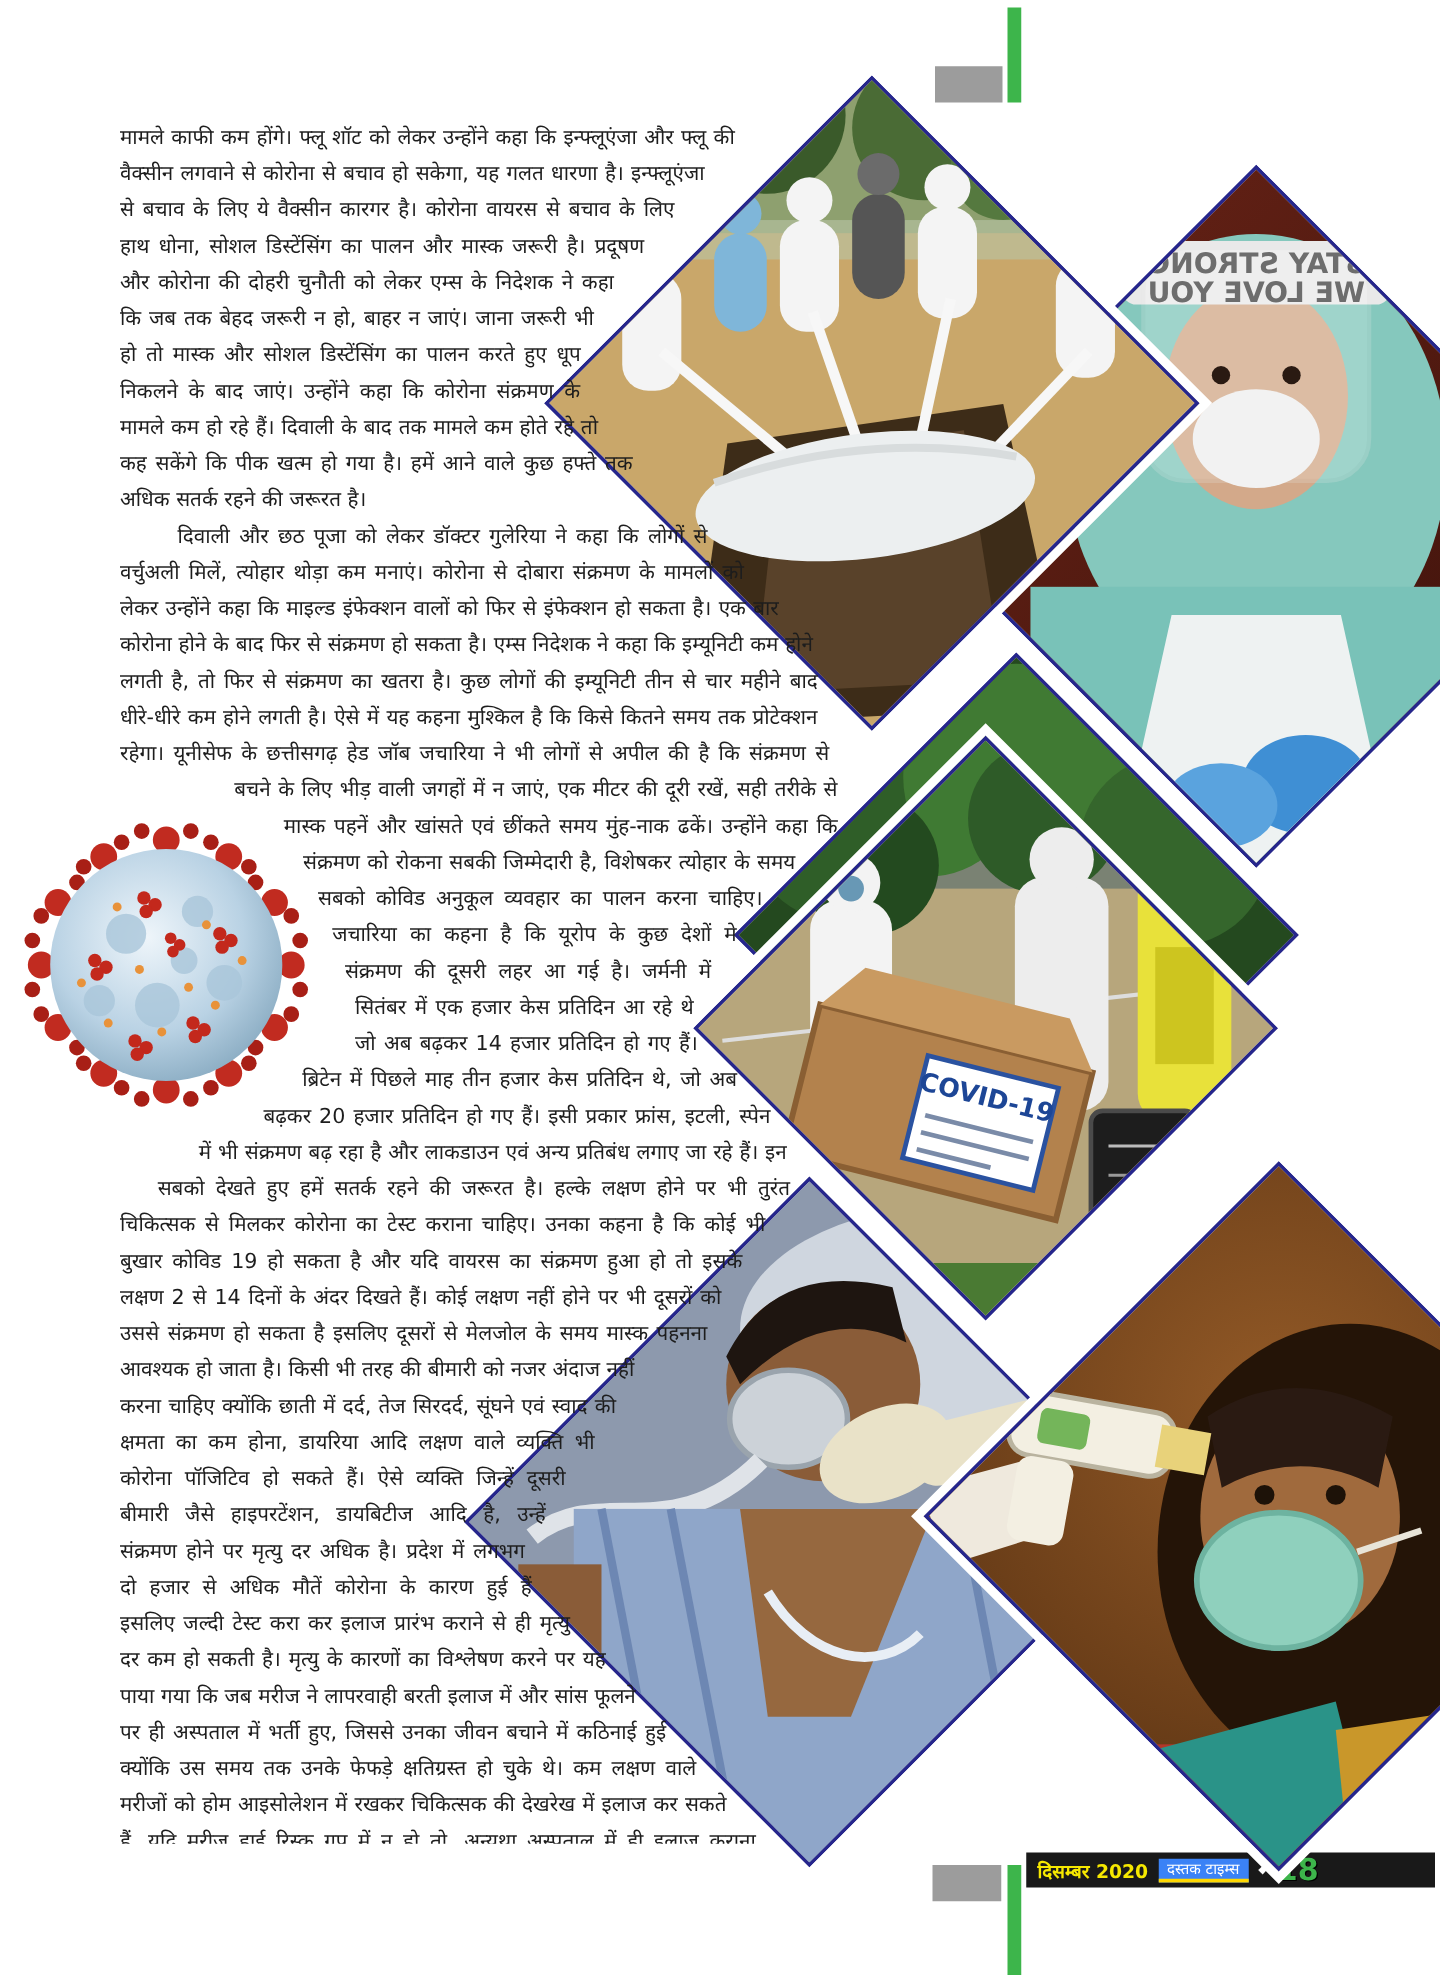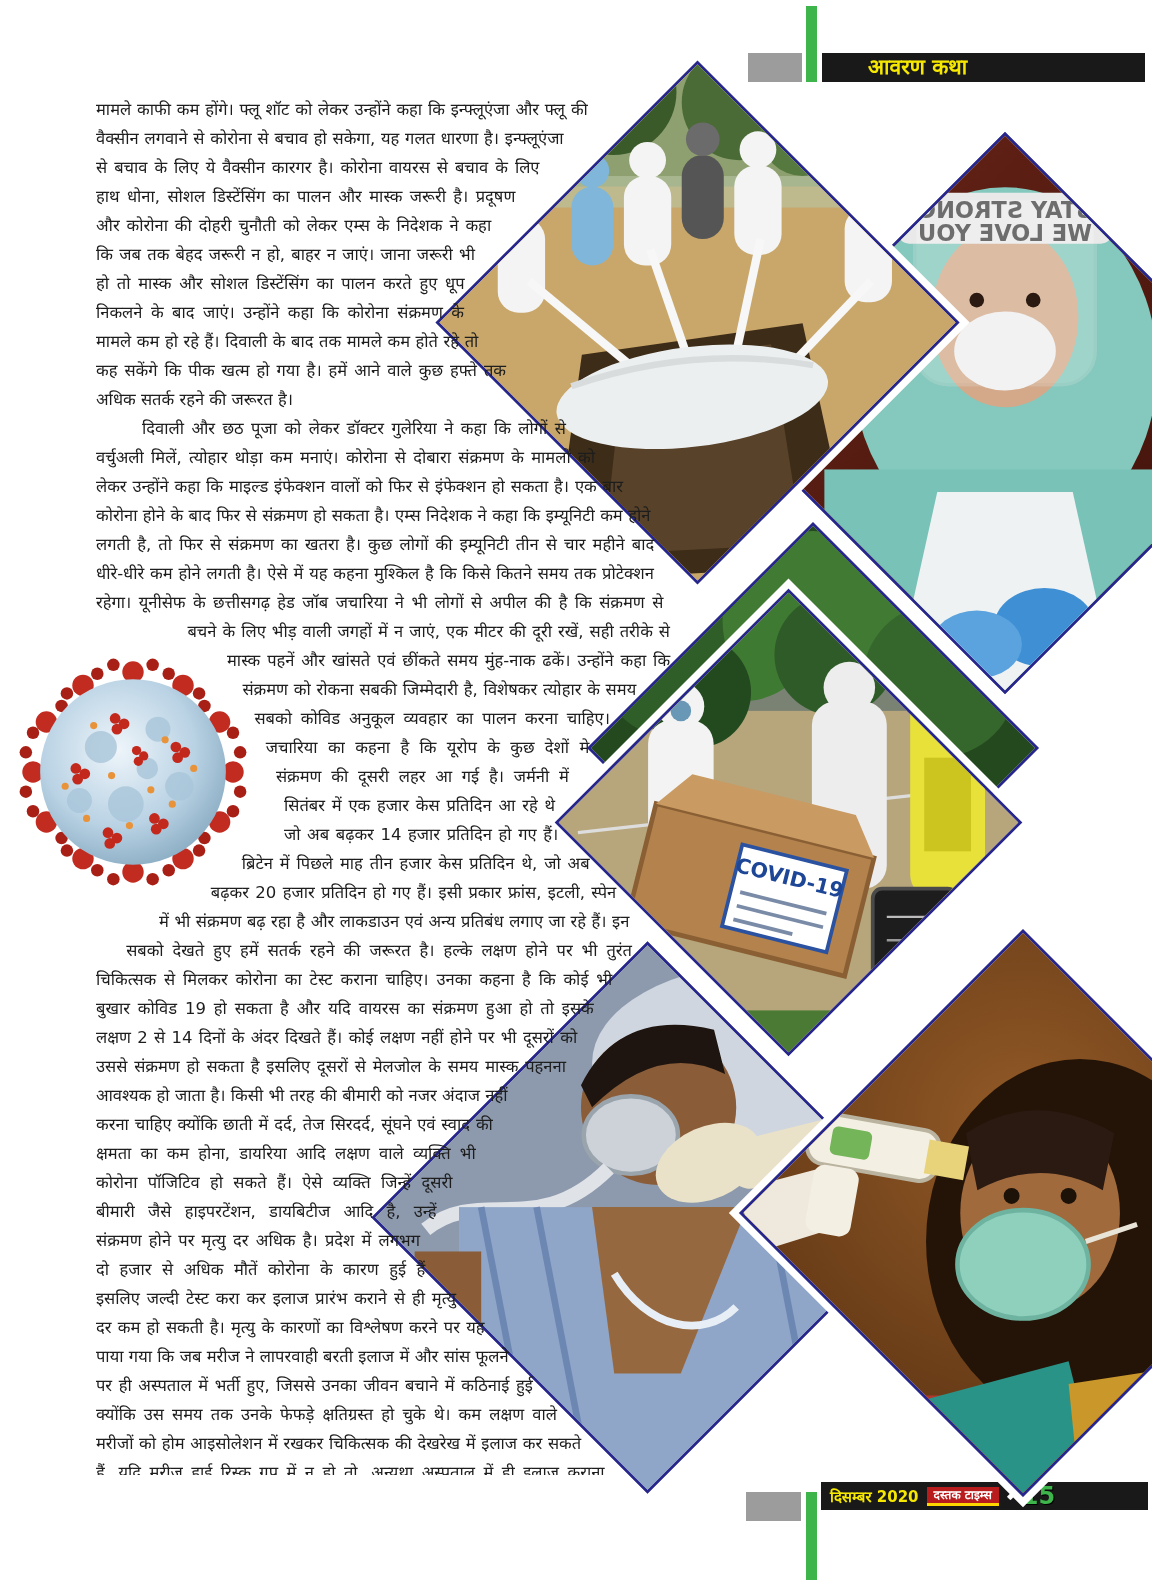--- a/index.html
+++ b/index.html
@@ -9,21 +9,21 @@
   .hdr-gray{position:absolute;left:748px;top:53px;width:54px;height:29px;background:#9c9c9c;}
   .hdr-green{position:absolute;left:806px;top:6px;width:11px;height:76px;background:#3db54b;}
   .hdr-bar{position:absolute;left:822px;top:53px;width:323px;height:29px;background:#191919;
            display:flex;align-items:center;}
   .hdr-bar span{color:#f6e800;font-size:21px;font-weight:bold;margin-left:46px;line-height:1;}
   .ftr-gray{position:absolute;left:746px;top:1492px;width:55px;height:29px;background:#9c9c9c;}
   .ftr-green{position:absolute;left:806px;top:1492px;width:11px;height:88px;background:#3db54b;}
   .ftr-bar{position:absolute;left:821px;top:1482px;width:327px;height:28px;background:#191919;
            display:flex;align-items:center;gap:8px;padding-left:9px;box-sizing:border-box;}
   .ftr-date{color:#f6e800;font-size:15px;font-weight:bold;}
-  .ftr-logo{background:#b91c1c;color:#fff;font-size:12px;font-weight:bold;padding:1px 7px 0 7px;
+  .ftr-logo{background:#3b82f6;color:#fff;font-size:12px;font-weight:normal;padding:1px 7px 0 7px;
             border-bottom:3px solid #ffd700;line-height:15px;}
   .ftr-dot{color:#fff;font-size:9px;}
   .ftr-num{color:#3db54b;font-size:24px;font-weight:bold;line-height:1;text-shadow:1px 1px 0 #000;}
   
   .article{position:absolute;left:96px;top:95px;width:1056px;height:1380px;overflow:hidden;
            font-size:16.5px;line-height:29px;color:#1d1d1d;text-align:justify;z-index:6;}
   .article p{margin:0;}
   .article p + p{text-indent:46px;}
   .shim-r{float:right;width:760px;height:1377px;
     shape-outside:polygon(220px 0,195px 30px,170px 60px,145px 90px,120px 120px,95px 150px,80px 180px,
@@ -50,23 +50,20 @@
   .dm-burial{left:512px;top:137px;width:365px;height:365px;z-index:5;}
   .virus{position:absolute;left:8px;top:647px;width:250px;height:250px;z-index:1;}
 </style>
 </head>
 <body>
 
 <div class="page">
 
   <div class="hdr-gray"></div>
   <div class="hdr-green"></div>
-  <div class="hdr-bar">
-    <span>आवरण कथा</span>
-  </div>
 
   <div class="dm dm-bushes">
       <div class="ph">
     <svg viewBox="0 0 100 100" preserveAspectRatio="xMidYMid slice">
       <rect x="0" y="0" width="100" height="100" fill="#24491f"></rect>
       <circle cx="20" cy="30" r="18" fill="#2f5e28"></circle>
           <circle cx="50" cy="22" r="20" fill="#407a33"></circle>
       <circle cx="78" cy="35" r="17" fill="#35662c"></circle>
           <circle cx="35" cy="60" r="19" fill="#528f3d"></circle>
       <circle cx="70" cy="68" r="20" fill="#2f5e28"></circle>
@@ -336,16 +333,16 @@
     <p>मामले काफी कम होंगे। फ्लू शॉट को लेकर उन्होंने कहा कि इन्फ्लूएंजा और फ्लू की वैक्सीन लगवाने से कोरोना से बचाव हो सकेगा, यह गलत धारणा है। इन्फ्लूएंजा से बचाव के लिए ये वैक्सीन कारगर है। कोरोना वायरस से बचाव के लिए हाथ धोना, सोशल डिस्टेंसिंग का पालन और मास्क जरूरी है। प्रदूषण और कोरोना की दोहरी चुनौती को लेकर एम्स के निदेशक ने कहा कि जब तक बेहद जरूरी न हो, बाहर न जाएं। जाना जरूरी भी हो तो मास्क और सोशल डिस्टेंसिंग का पालन करते हुए धूप निकलने के बाद जाएं। उन्होंने कहा कि कोरोना संक्रमण के मामले कम हो रहे हैं। दिवाली के बाद तक मामले कम होते रहे तो कह सकेंगे कि पीक खत्म हो गया है। हमें आने वाले कुछ हफ्ते तक अधिक सतर्क रहने की जरूरत है।</p>
     <p>दिवाली और छठ पूजा को लेकर डॉक्टर गुलेरिया ने कहा कि लोगों से वर्चुअली मिलें, त्योहार थोड़ा कम मनाएं। कोरोना से दोबारा संक्रमण के मामलों को लेकर उन्होंने कहा कि माइल्ड इंफेक्शन वालों को फिर से इंफेक्शन हो सकता है। एक बार कोरोना होने के बाद फिर से संक्रमण हो सकता है। एम्स निदेशक ने कहा कि इम्यूनिटी कम होने लगती है, तो फिर से संक्रमण का खतरा है। कुछ लोगों की इम्यूनिटी तीन से चार महीने बाद धीरे-धीरे कम होने लगती है। ऐसे में यह कहना मुश्किल है कि किसे कितने समय तक प्रोटेक्शन रहेगा। यूनीसेफ के छत्तीसगढ़ हेड जॉब जचारिया ने भी लोगों से अपील की है कि संक्रमण से बचने के लिए भीड़ वाली जगहों में न जाएं, एक मीटर की दूरी रखें, सही तरीके से मास्क पहनें और खांसते एवं छींकते समय मुंह-नाक ढकें। उन्होंने कहा कि संक्रमण को रोकना सबकी जिम्मेदारी है, विशेषकर त्योहार के समय सबको कोविड अनुकूल व्यवहार का पालन करना चाहिए। जचारिया का कहना है कि यूरोप के कुछ देशों मे संक्रमण की दूसरी लहर आ गई है। जर्मनी में सितंबर में एक हजार केस प्रतिदिन आ रहे थे जो अब बढ़कर 14 हजार प्रतिदिन हो गए हैं। ब्रिटेन में पिछले माह तीन हजार केस प्रतिदिन थे, जो अब बढ़कर 20 हजार प्रतिदिन हो गए हैं। इसी प्रकार फ्रांस, इटली, स्पेन में भी संक्रमण बढ़ रहा है और लाकडाउन एवं अन्य प्रतिबंध लगाए जा रहे हैं। इन सबको देखते हुए हमें सतर्क रहने की जरूरत है। हल्के लक्षण होने पर भी तुरंत चिकित्सक से मिलकर कोरोना का टेस्ट कराना चाहिए। उनका कहना है कि कोई भी बुखार कोविड 19 हो सकता है और यदि वायरस का संक्रमण हुआ हो तो इसके लक्षण 2 से 14 दिनों के अंदर दिखते हैं। कोई लक्षण नहीं होने पर भी दूसरों को उससे संक्रमण हो सकता है इसलिए दूसरों से मेलजोल के समय मास्क पहनना आवश्यक हो जाता है। किसी भी तरह की बीमारी को नजर अंदाज नहीं करना चाहिए क्योंकि छाती में दर्द, तेज सिरदर्द, सूंघने एवं स्वाद की क्षमता का कम होना, डायरिया आदि लक्षण वाले व्यक्ति भी कोरोना पॉजिटिव हो सकते हैं। ऐसे व्यक्ति जिन्हें दूसरी बीमारी जैसे हाइपरटेंशन, डायबिटीज आदि है, उन्हें संक्रमण होने पर मृत्यु दर अधिक है। प्रदेश में लगभग दो हजार से अधिक मौतें कोरोना के कारण हुई हैं इसलिए जल्दी टेस्ट करा कर इलाज प्रारंभ कराने से ही मृत्यु दर कम हो सकती है। मृत्यु के कारणों का विश्लेषण करने पर यह पाया गया कि जब मरीज ने लापरवाही बरती इलाज में और सांस फूलने पर ही अस्पताल में भर्ती हुए, जिससे उनका जीवन बचाने में कठिनाई हुई क्योंकि उस समय तक उनके फेफड़े क्षतिग्रस्त हो चुके थे। कम लक्षण वाले मरीजों को होम आइसोलेशन में रखकर चिकित्सक की देखरेख में इलाज कर सकते हैं, यदि मरीज हाई रिस्क ग्रुप में न हो तो, अन्यथा अस्पताल में ही इलाज कराना चाहिए। तनाव से बचने के लिए शारीरिक गतिविधियां नियमित रूप से करनी चाहिए। कोरोना की</p>
   </div>
 
   <div class="ftr-gray"></div>
   <div class="ftr-green"></div>
   <div class="ftr-bar">
     <span class="ftr-date">दिसम्बर 2020</span>
     <span class="ftr-logo">दस्तक टाइम्स</span>
     <span class="ftr-dot">◆</span>
-    <span class="ftr-num">15</span>
+    <span class="ftr-num">18</span>
   </div>
 
 </div>
 
 </body></html>

